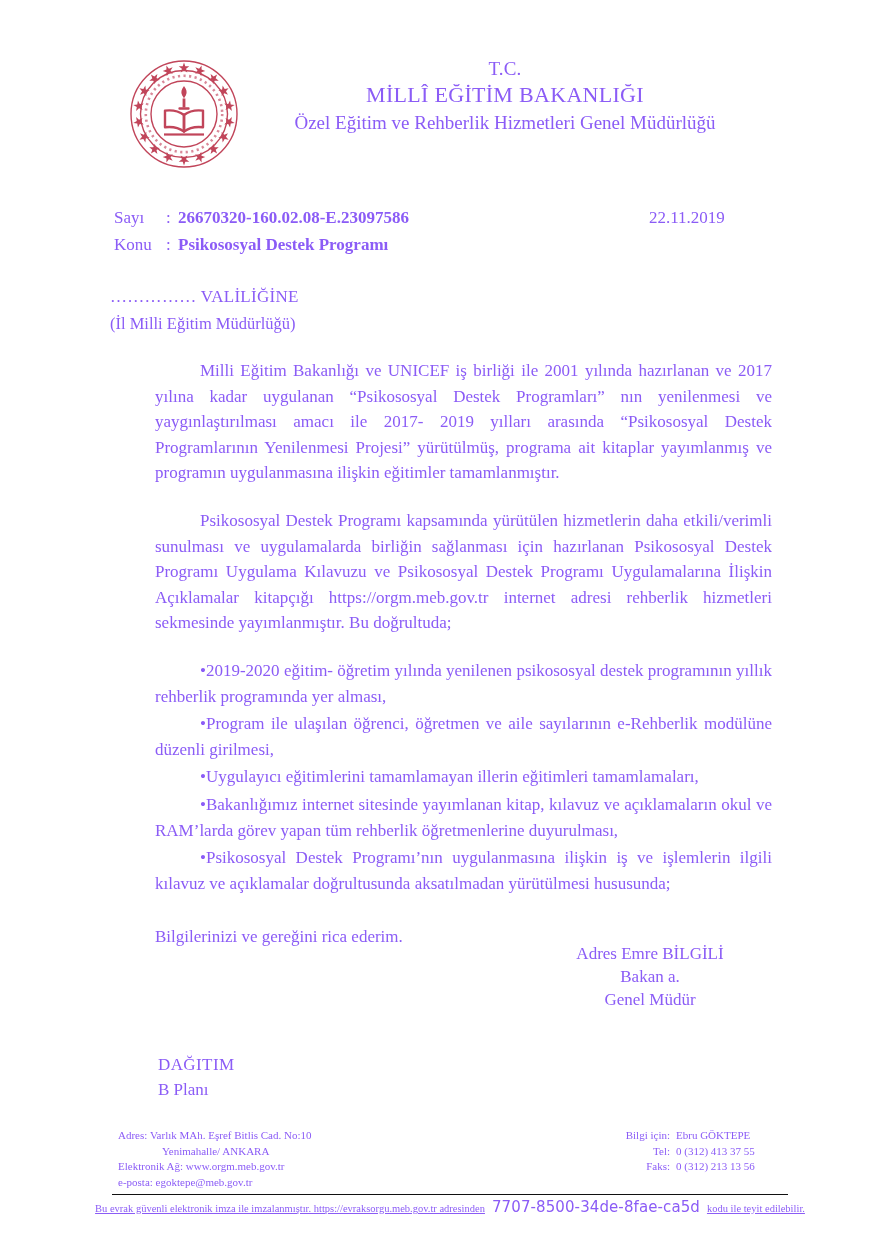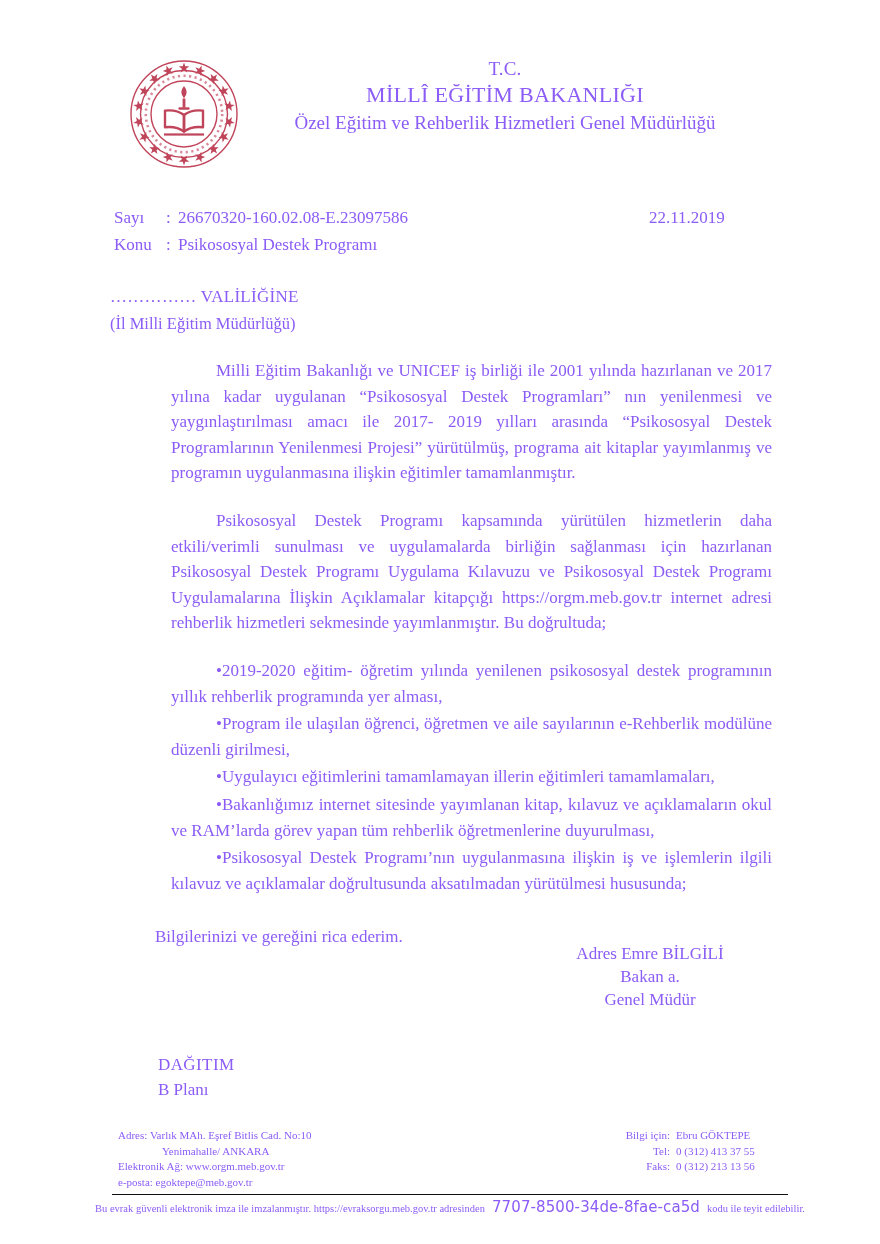--- a/index.html
+++ b/index.html
@@ -73,21 +73,21 @@
   }
   .ref-row { position: relative; height: 27px; }
   .ref-label {
     display: inline-block;
     width: 52px;
   }
   .ref-colon {
     display: inline-block;
     width: 12px;
   }
-  .ref-value { display: inline; }
+  .ref-value { display: inline; font-weight: bold; }
   .ref-date {
     position: absolute;
     left: 535px;
     top: 0;
   }
 
   
   .addressee {
     position: absolute;
     top: 283px;
@@ -109,21 +109,21 @@
     top: 358px;
     left: 155px;
     width: 617px;
     font-size: 17px;
     line-height: 25.6px;
     text-align: justify;
     text-justify: inter-word;
   }
 
   .para {
-    margin: 0 0 22px 16px;
+    margin: 0 0 22px 0;
     text-indent: 45px;
   }
   .para.bullet { text-indent: 45px; margin-bottom: 2px; }
   .para.last-bullet { margin-bottom: 28px; }
 
   .closing {
     margin: 26px 0 0 0;
     text-indent: 0;
     text-align: left;
   }
@@ -184,21 +184,21 @@
     top: 1194px;
     border-top: 1.6px solid #111111;
     padding-top: 5px;
     font-size: 10.5px;
     line-height: 14px;
     white-space: nowrap;
     display: flex;
     align-items: baseline;
     justify-content: center;
   }
-  .esign-text { display: inline; }
+  .esign-text { display: inline; text-decoration: underline; }
   .esign-code {
     font-family: "DejaVu Sans", "Liberation Sans", sans-serif;
     font-size: 15px;
     letter-spacing: 0.1px;
     padding: 0 7px;
   }
 </style>
 </head>
 <body>
 

